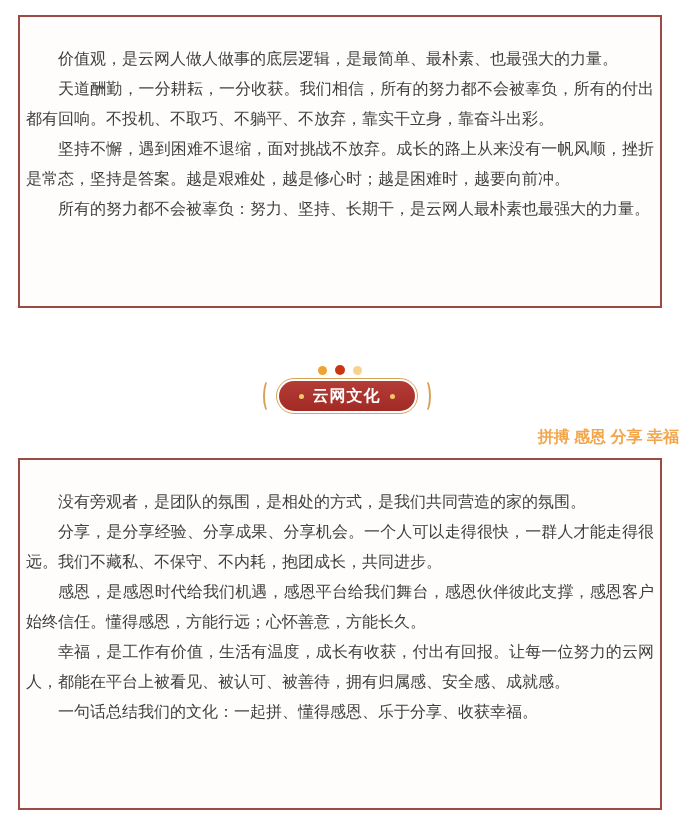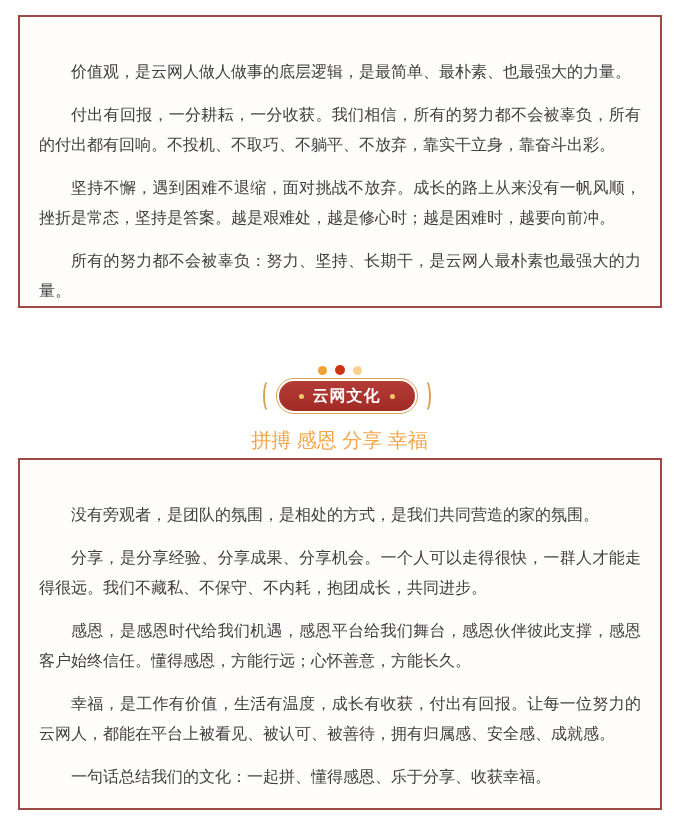--- a/index.html
+++ b/index.html
@@ -20,21 +20,21 @@
     width: 644px;
     box-sizing: border-box;
     border: 2px solid #9c4a43;
     background: #fffdfc;
     padding: 27px 6px 0 6px;
   }
   #values-box  { top: 15px;  height: 293px; }
   #culture-box { top: 458px; height: 352px; }
 
   .content-box p {
-    margin: 13px;
+    margin: 0;
     font-size: 16px;
     line-height: 30px;
     color: #3f3f3f;
     text-align: justify;
     text-indent: 2em;
     letter-spacing: 0;
   }
 
   
   .dots-row {
@@ -100,33 +100,33 @@
     letter-spacing: 1px;
     white-space: nowrap;
   }
 
   
   .tagline {
     position: absolute;
     top: 427px;
     left: 0;
     width: 100%;
-    text-align: center;
-    font-size: 20px;
-    font-weight: normal;
+    text-align: right;
+    font-size: 16px;
+    font-weight: bold;
     color: #f2a64b;
     letter-spacing: 0;
   }
 </style>
 </head>
 <body>
 
 <div class="content-box" id="values-box">
   <p>价值观，是云网人做人做事的底层逻辑，是最简单、最朴素、也最强大的力量。</p>
-  <p>付出有回报，一分耕耘，一分收获。我们相信，所有的努力都不会被辜负，所有的付出都有回响。不投机、不取巧、不躺平、不放弃，靠实干立身，靠奋斗出彩。</p>
+  <p>天道酬勤，一分耕耘，一分收获。我们相信，所有的努力都不会被辜负，所有的付出都有回响。不投机、不取巧、不躺平、不放弃，靠实干立身，靠奋斗出彩。</p>
   <p>坚持不懈，遇到困难不退缩，面对挑战不放弃。成长的路上从来没有一帆风顺，挫折是常态，坚持是答案。越是艰难处，越是修心时；越是困难时，越要向前冲。</p>
   <p>所有的努力都不会被辜负：努力、坚持、长期干，是云网人最朴素也最强大的力量。</p>
 </div>
 
 <div class="dots-row">
   <span class="dot dot-1"></span>
   <span class="dot dot-2"></span>
   <span class="dot dot-3"></span>
 </div>
 

